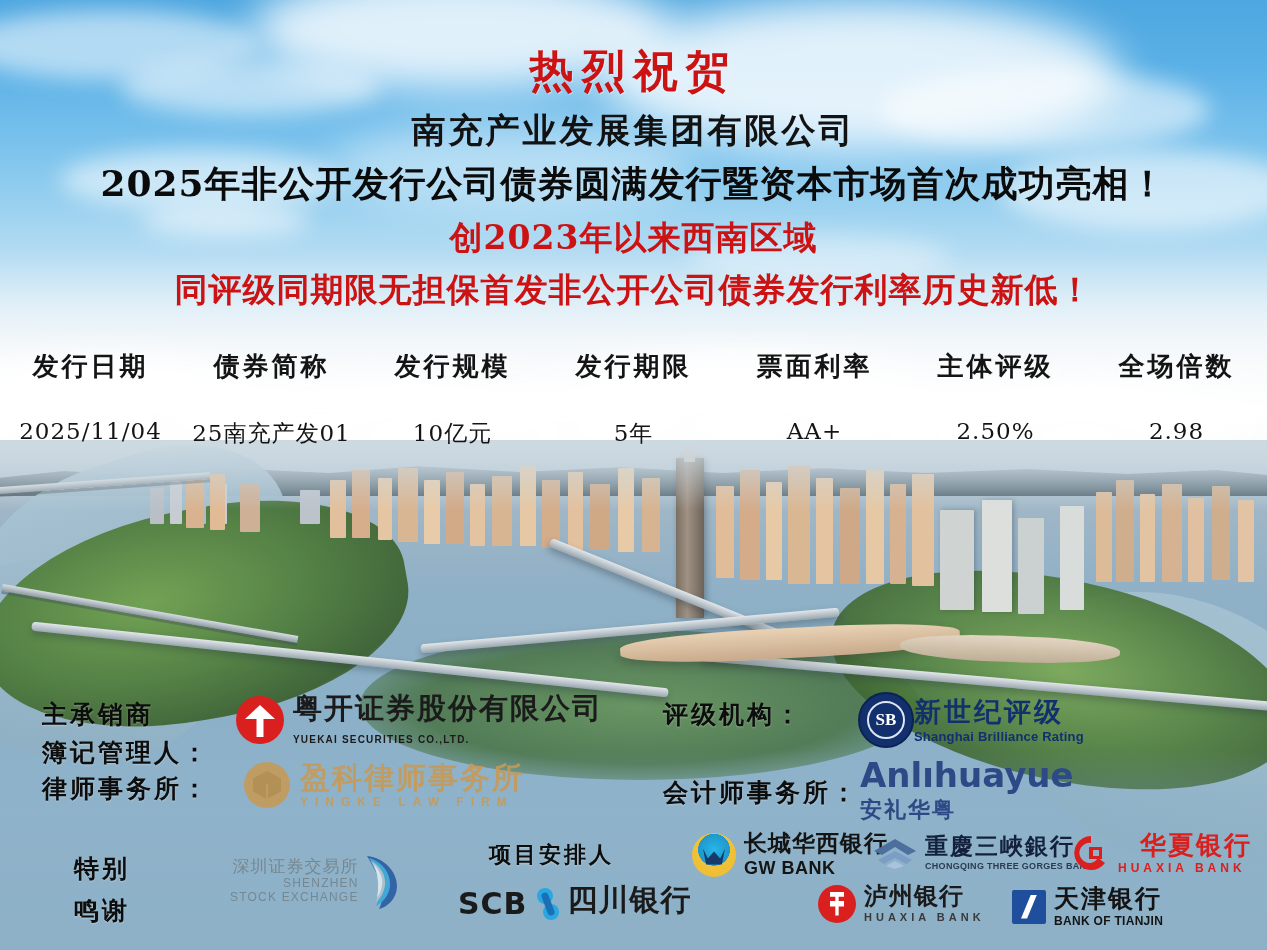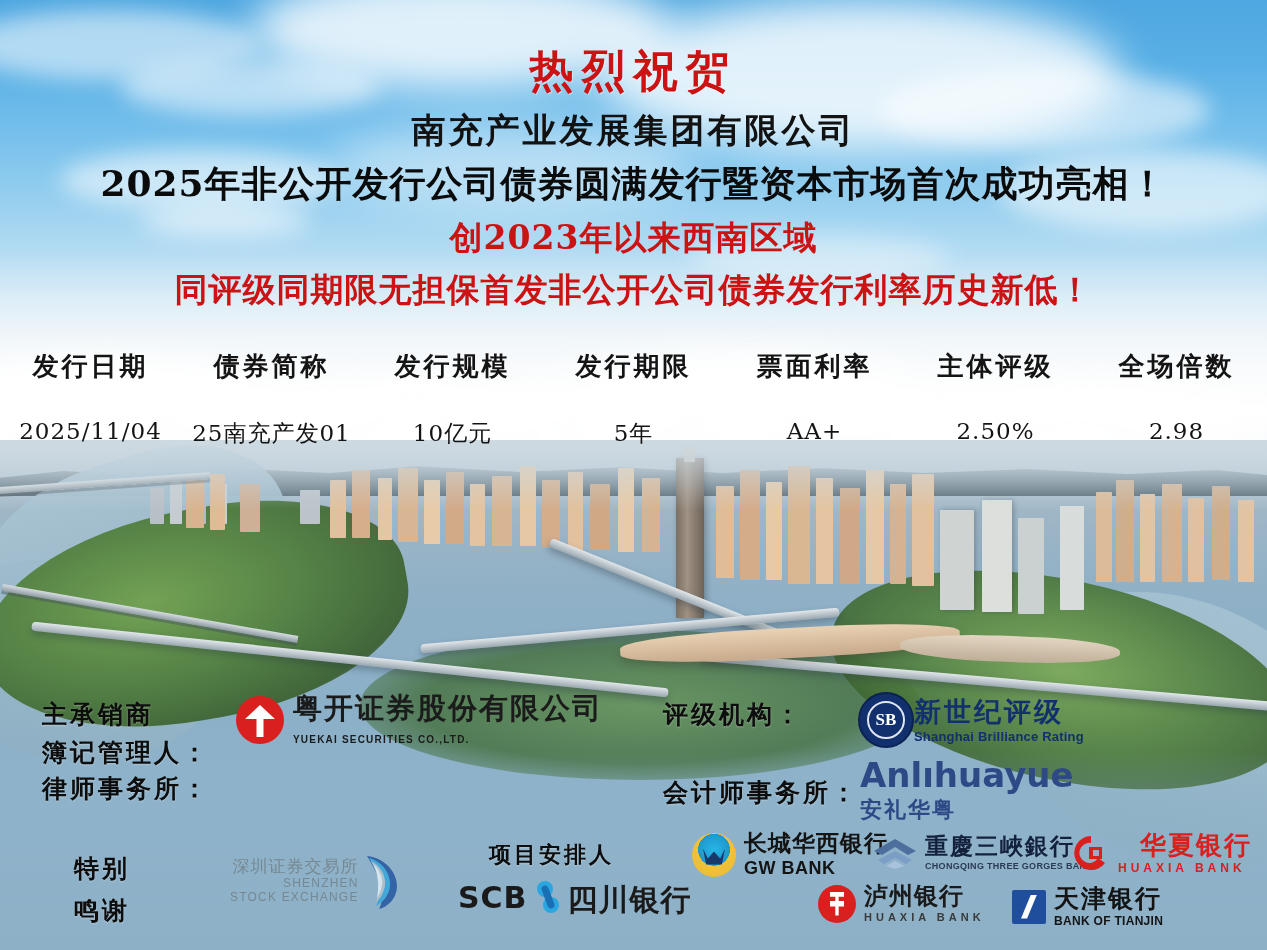--- a/index.html
+++ b/index.html
@@ -124,21 +124,21 @@
   
   .szse{position:absolute;left:230px;top:852px;display:flex;align-items:center;gap:4px;opacity:.78;}
   .szse-txt{text-align:right;line-height:1.15;}
   .szse-cn{font-size:17px;color:#6f7c82;letter-spacing:1px;
     font-family:"DejaVu Sans","Liberation Sans",sans-serif;}
   .szse-en{font-size:12px;color:#6f7c82;letter-spacing:1.2px;
     font-family:"Liberation Sans",sans-serif;}
   .szse-mark{width:38px;height:58px;flex:0 0 auto;}
 
   
-  .scb{position:absolute;left:458px;top:880px;display:flex;align-items:flex-start;gap:7px;}
+  .scb{position:absolute;left:458px;top:880px;display:flex;align-items:flex-end;gap:7px;}
   .scb-en{font-size:30px;color:#1a1a1a;letter-spacing:1px;
     font-family:"DejaVu Sans","Liberation Sans",sans-serif;font-weight:bold;}
   .scb-mark{width:26px;height:34px;flex:0 0 auto;}
   .scb-cn{font-size:30px;color:#1a1a1a;letter-spacing:1px;
     font-family:"DejaVu Sans","Liberation Sans",sans-serif;font-weight:bold;}
 
   
   .gw{position:absolute;left:692px;top:832px;display:flex;align-items:center;gap:8px;}
   .gw-mark{width:44px;height:44px;border-radius:50%;flex:0 0 auto;position:relative;
     background:radial-gradient(circle at 50% 38%,#27b6e8 0%,#1f97cc 45%,#f0c23a 46%,#edb92e 100%);}
@@ -322,20 +322,27 @@
   <div class="plabel" style="left:489px;top:840px;font-size:22px;">项目安排人</div>
 
   <div class="yuekai">
     <div class="yk-mark"></div>
     <div class="yk-txt">
       <div class="yk-cn logo-cn">粤开证券股份有限公司</div>
       <div class="yk-en logo-en">YUEKAI SECURITIES CO.,LTD.</div>
     </div>
   </div>
 
+  <div class="yingke">
+    <div class="ik-mark"></div>
+    <div>
+      <div class="ik-cn logo-cn">盈科律师事务所</div>
+      <div class="ik-en logo-en">YINGKE LAW FIRM</div>
+    </div>
+  </div>
 
   <div class="sbr">
     <div class="sbr-seal">
       <span>SB</span>
     </div>
     <div>
       <div class="sbr-cn logo-cn">新世纪评级</div>
       <div class="sbr-en logo-en">Shanghai Brilliance Rating</div>
     </div>
   </div>

